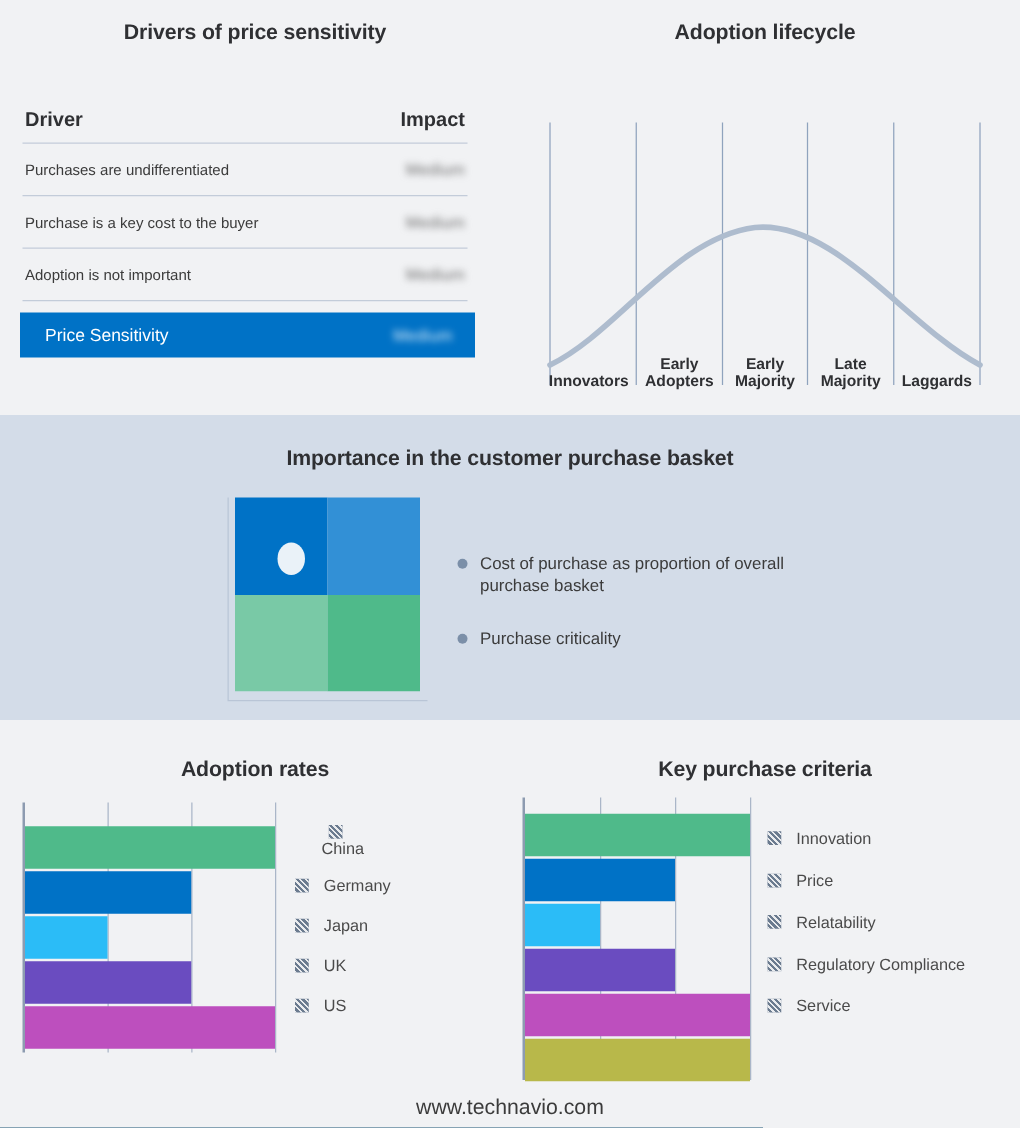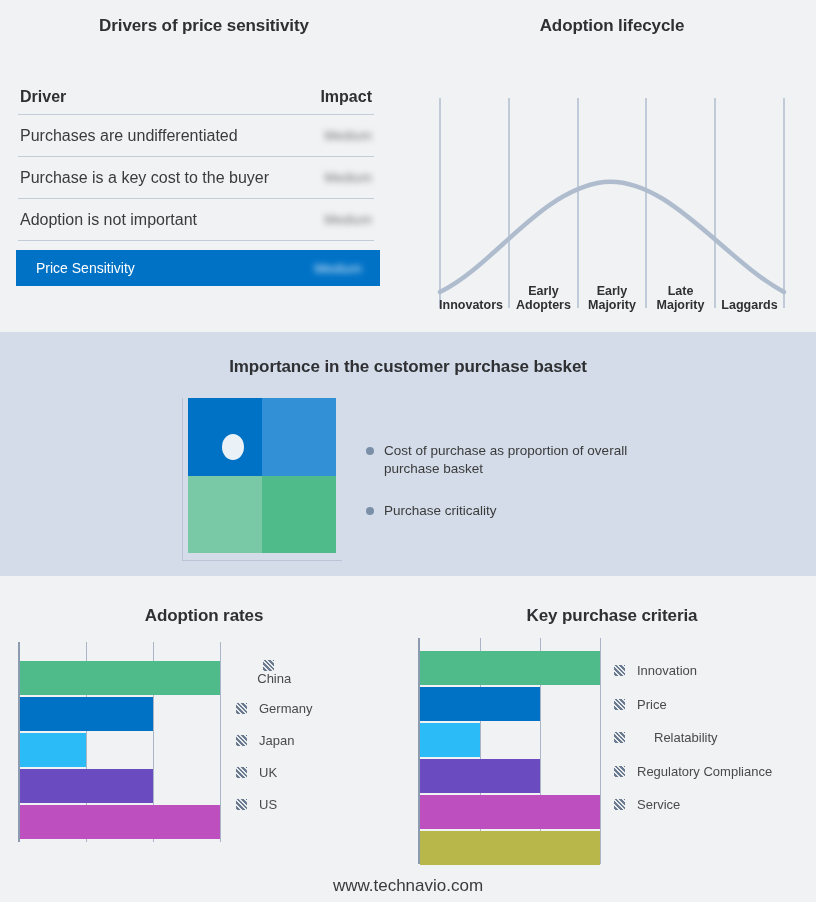--- a/index.html
+++ b/index.html
@@ -36,21 +36,21 @@
   }
   .dt-head .h-driver{font-size:16px;font-weight:bold;color:#2f3033;}
   .dt-head .h-impact{font-size:16px;font-weight:bold;color:#2f3033;}
 
   .dt-row{
     display:flex;justify-content:space-between;align-items:center;
     height:41px;
     border-bottom:1px solid #c3ccd9;
     padding:0 2px;
   }
-  .dt-row .d-label{font-size:16px;color:#3b3b3b;}
+  .dt-row .d-label{font-size:12px;color:#3b3b3b;}
   .blur-val{
     font-size:13px;color:#6f6f6f;
     filter:blur(3.1px);
     -webkit-filter:blur(3.1px);
     letter-spacing:0.2px;
     user-select:none;
   }
 
   .dt-row-hl{
     margin-top:9px;
@@ -313,21 +313,21 @@
 
       <div class="bc-legend" style="left:206px;top:78px;">
         <div class="bl-item" style="height:33.5px;">
           <span class="bl-swatch"></span>
           <span class="bl-text">Innovation</span>
         </div>
         <div class="bl-item" style="height:33.5px;">
           <span class="bl-swatch"></span>
           <span class="bl-text">Price</span>
         </div>
-        <div class="bl-item" style="height:33.5px;gap:17px;">
+        <div class="bl-item" style="height:33.5px;">
           <span class="bl-swatch"></span>
           <span class="bl-text">Relatability</span>
         </div>
         <div class="bl-item" style="height:33.5px;">
           <span class="bl-swatch"></span>
           <span class="bl-text">Regulatory Compliance</span>
         </div>
         <div class="bl-item" style="height:33.5px;">
           <span class="bl-swatch"></span>
           <span class="bl-text">Service</span>

